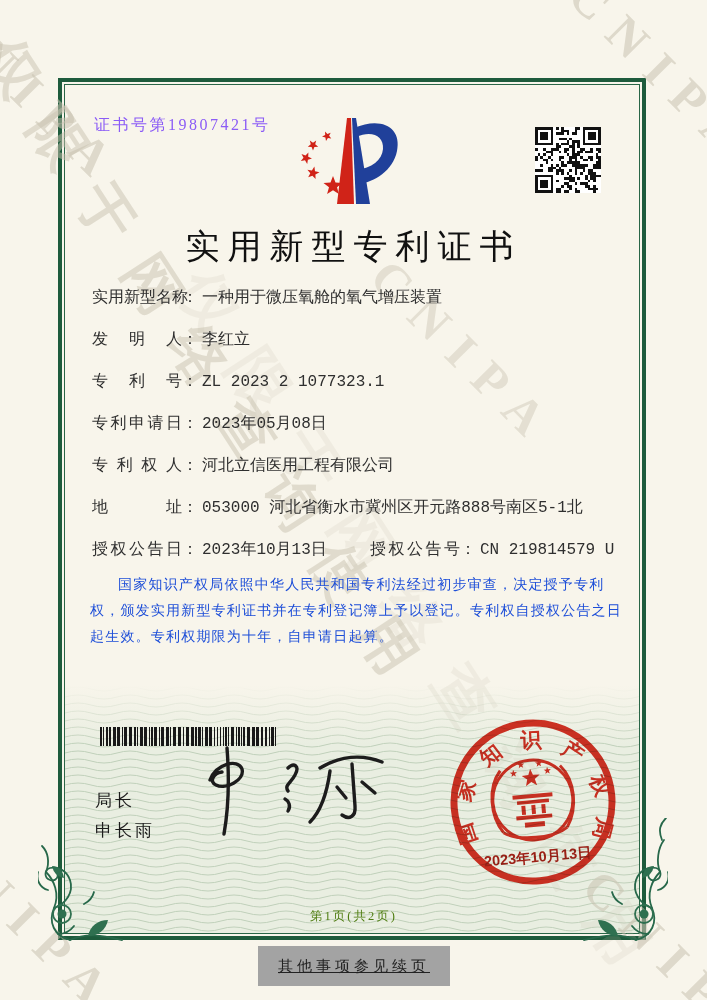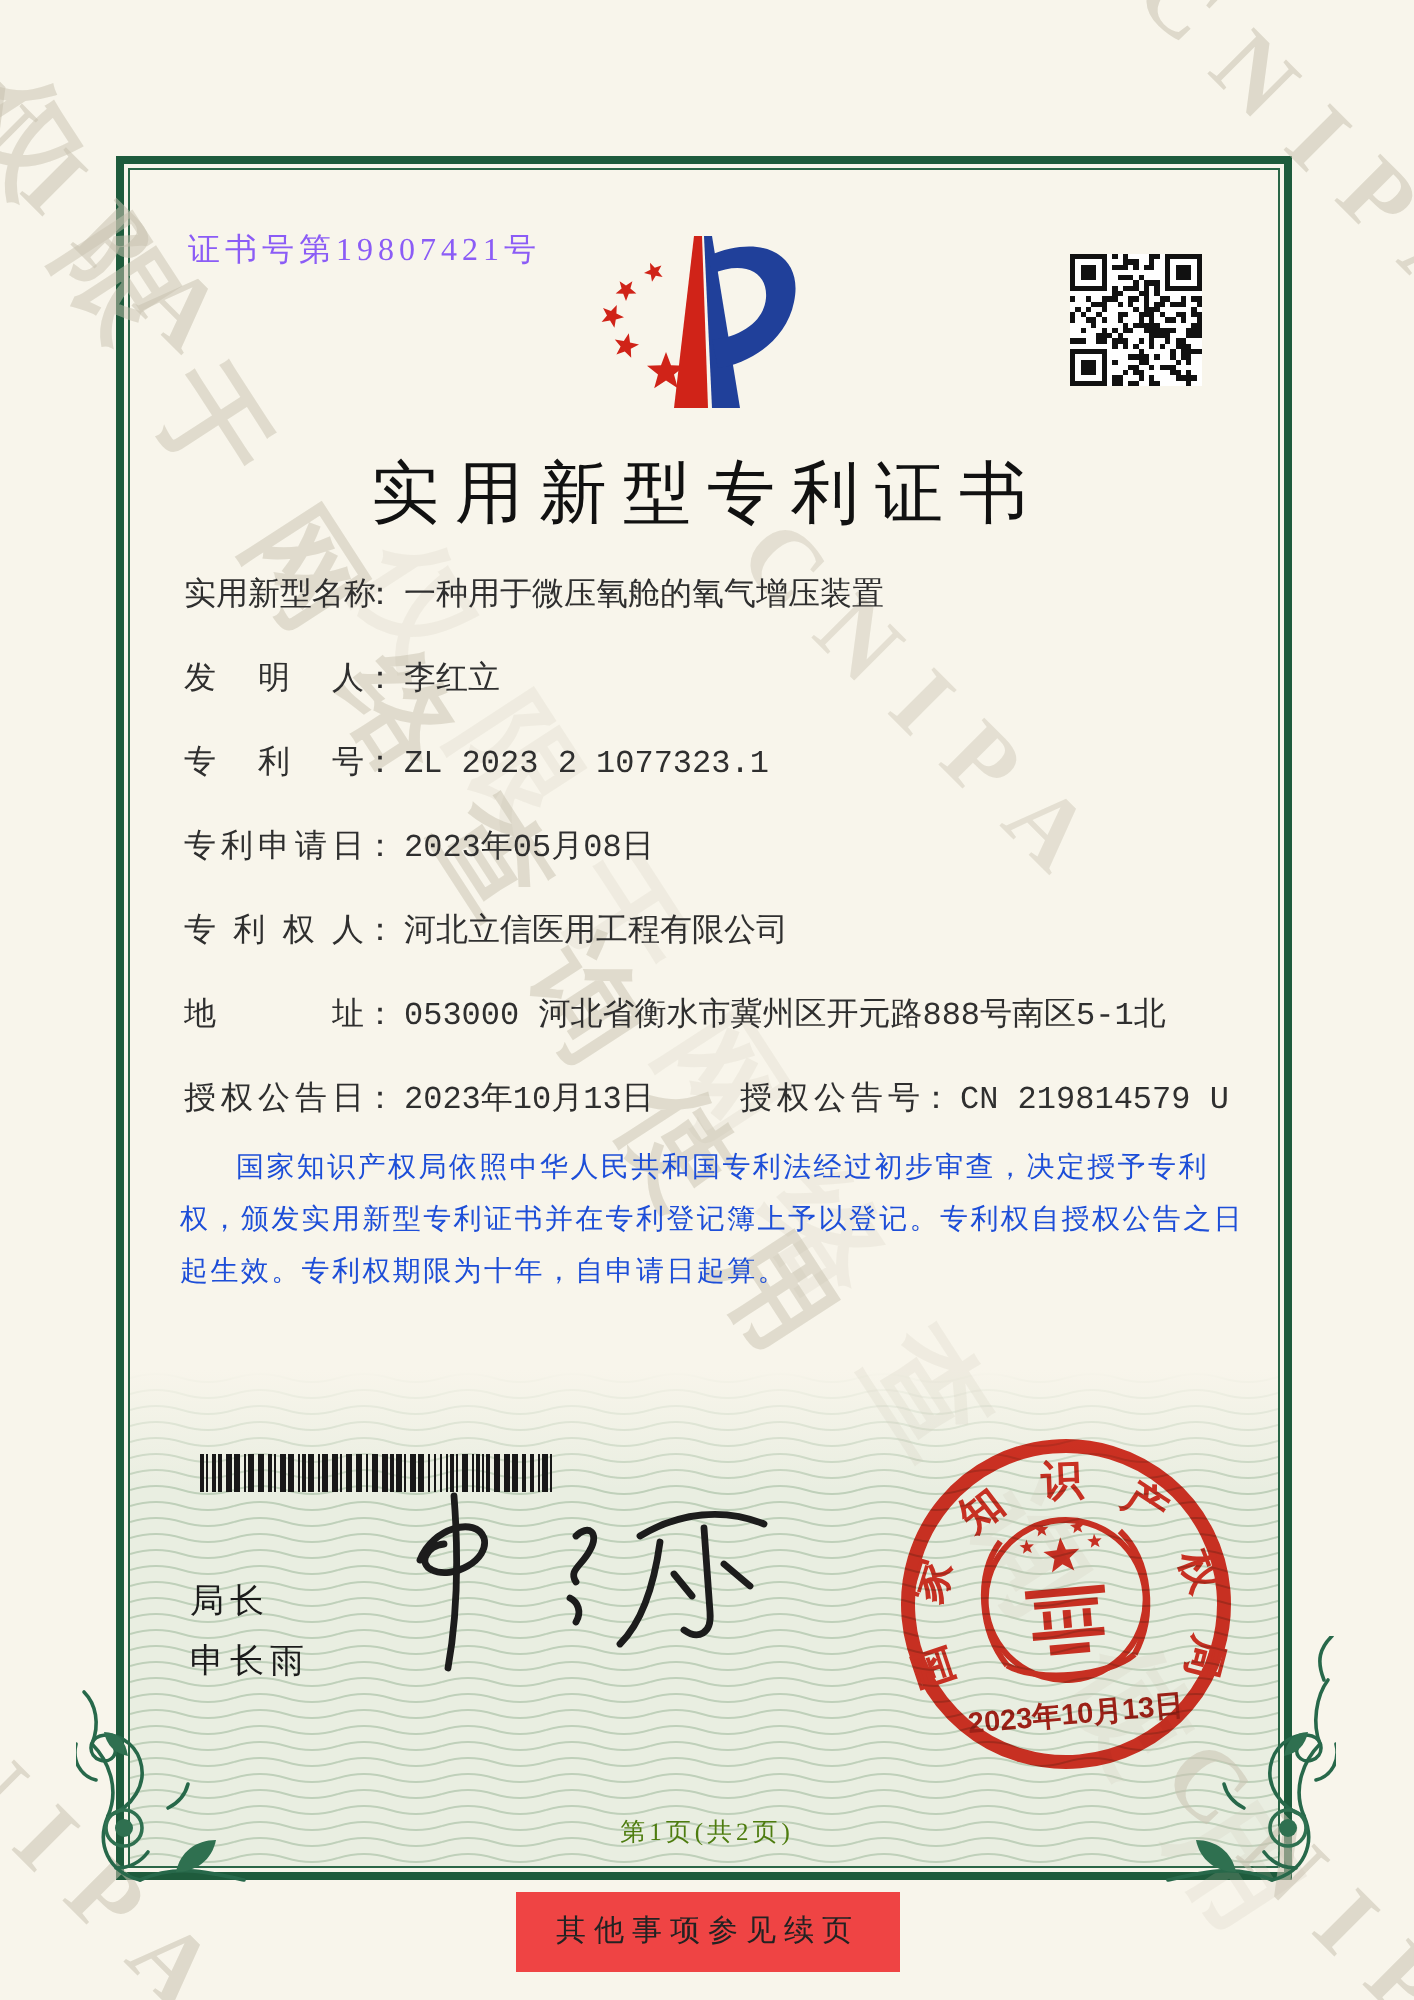--- a/index.html
+++ b/index.html
@@ -54,22 +54,22 @@
   .barcode{position:absolute;left:100px;top:727px;z-index:3;}
   .signer{position:absolute;left:95px;top:786px;z-index:3;
           font-family:"Liberation Sans",sans-serif;font-weight:400;
           font-size:17px;line-height:30px;letter-spacing:3px;color:#1c1c1c;}
   .signature{position:absolute;left:196px;top:744px;z-index:3;}
   .seal{position:absolute;left:443px;top:712px;width:180px;height:180px;z-index:6;
         transform:rotate(-5deg);opacity:.95;mix-blend-mode:multiply;}
   .page-info{position:absolute;left:0;right:0;top:908px;z-index:3;text-align:center;
              font-size:12.5px;letter-spacing:2px;color:#4d7c0f;}
   .note-box{position:absolute;left:258px;top:946px;width:192px;height:40px;z-index:3;
-            background:#ef4444;text-align:center;line-height:40px;font-size:15px;
-            letter-spacing:4px;color:#222;}
+            background:#a3a3a3;text-align:center;line-height:40px;font-size:15px;
+            letter-spacing:4px;color:#222;text-decoration:underline;}
 </style>
 </head>
 <body>
 
 <div class="page">
 
   <div class="wm wm-a">CNIPA</div>
   <div class="wm wm-b">CNIPA</div>
   <div class="wm wm-c">CNIPA</div>
   <div class="wm wm-d">CNIPA</div>

